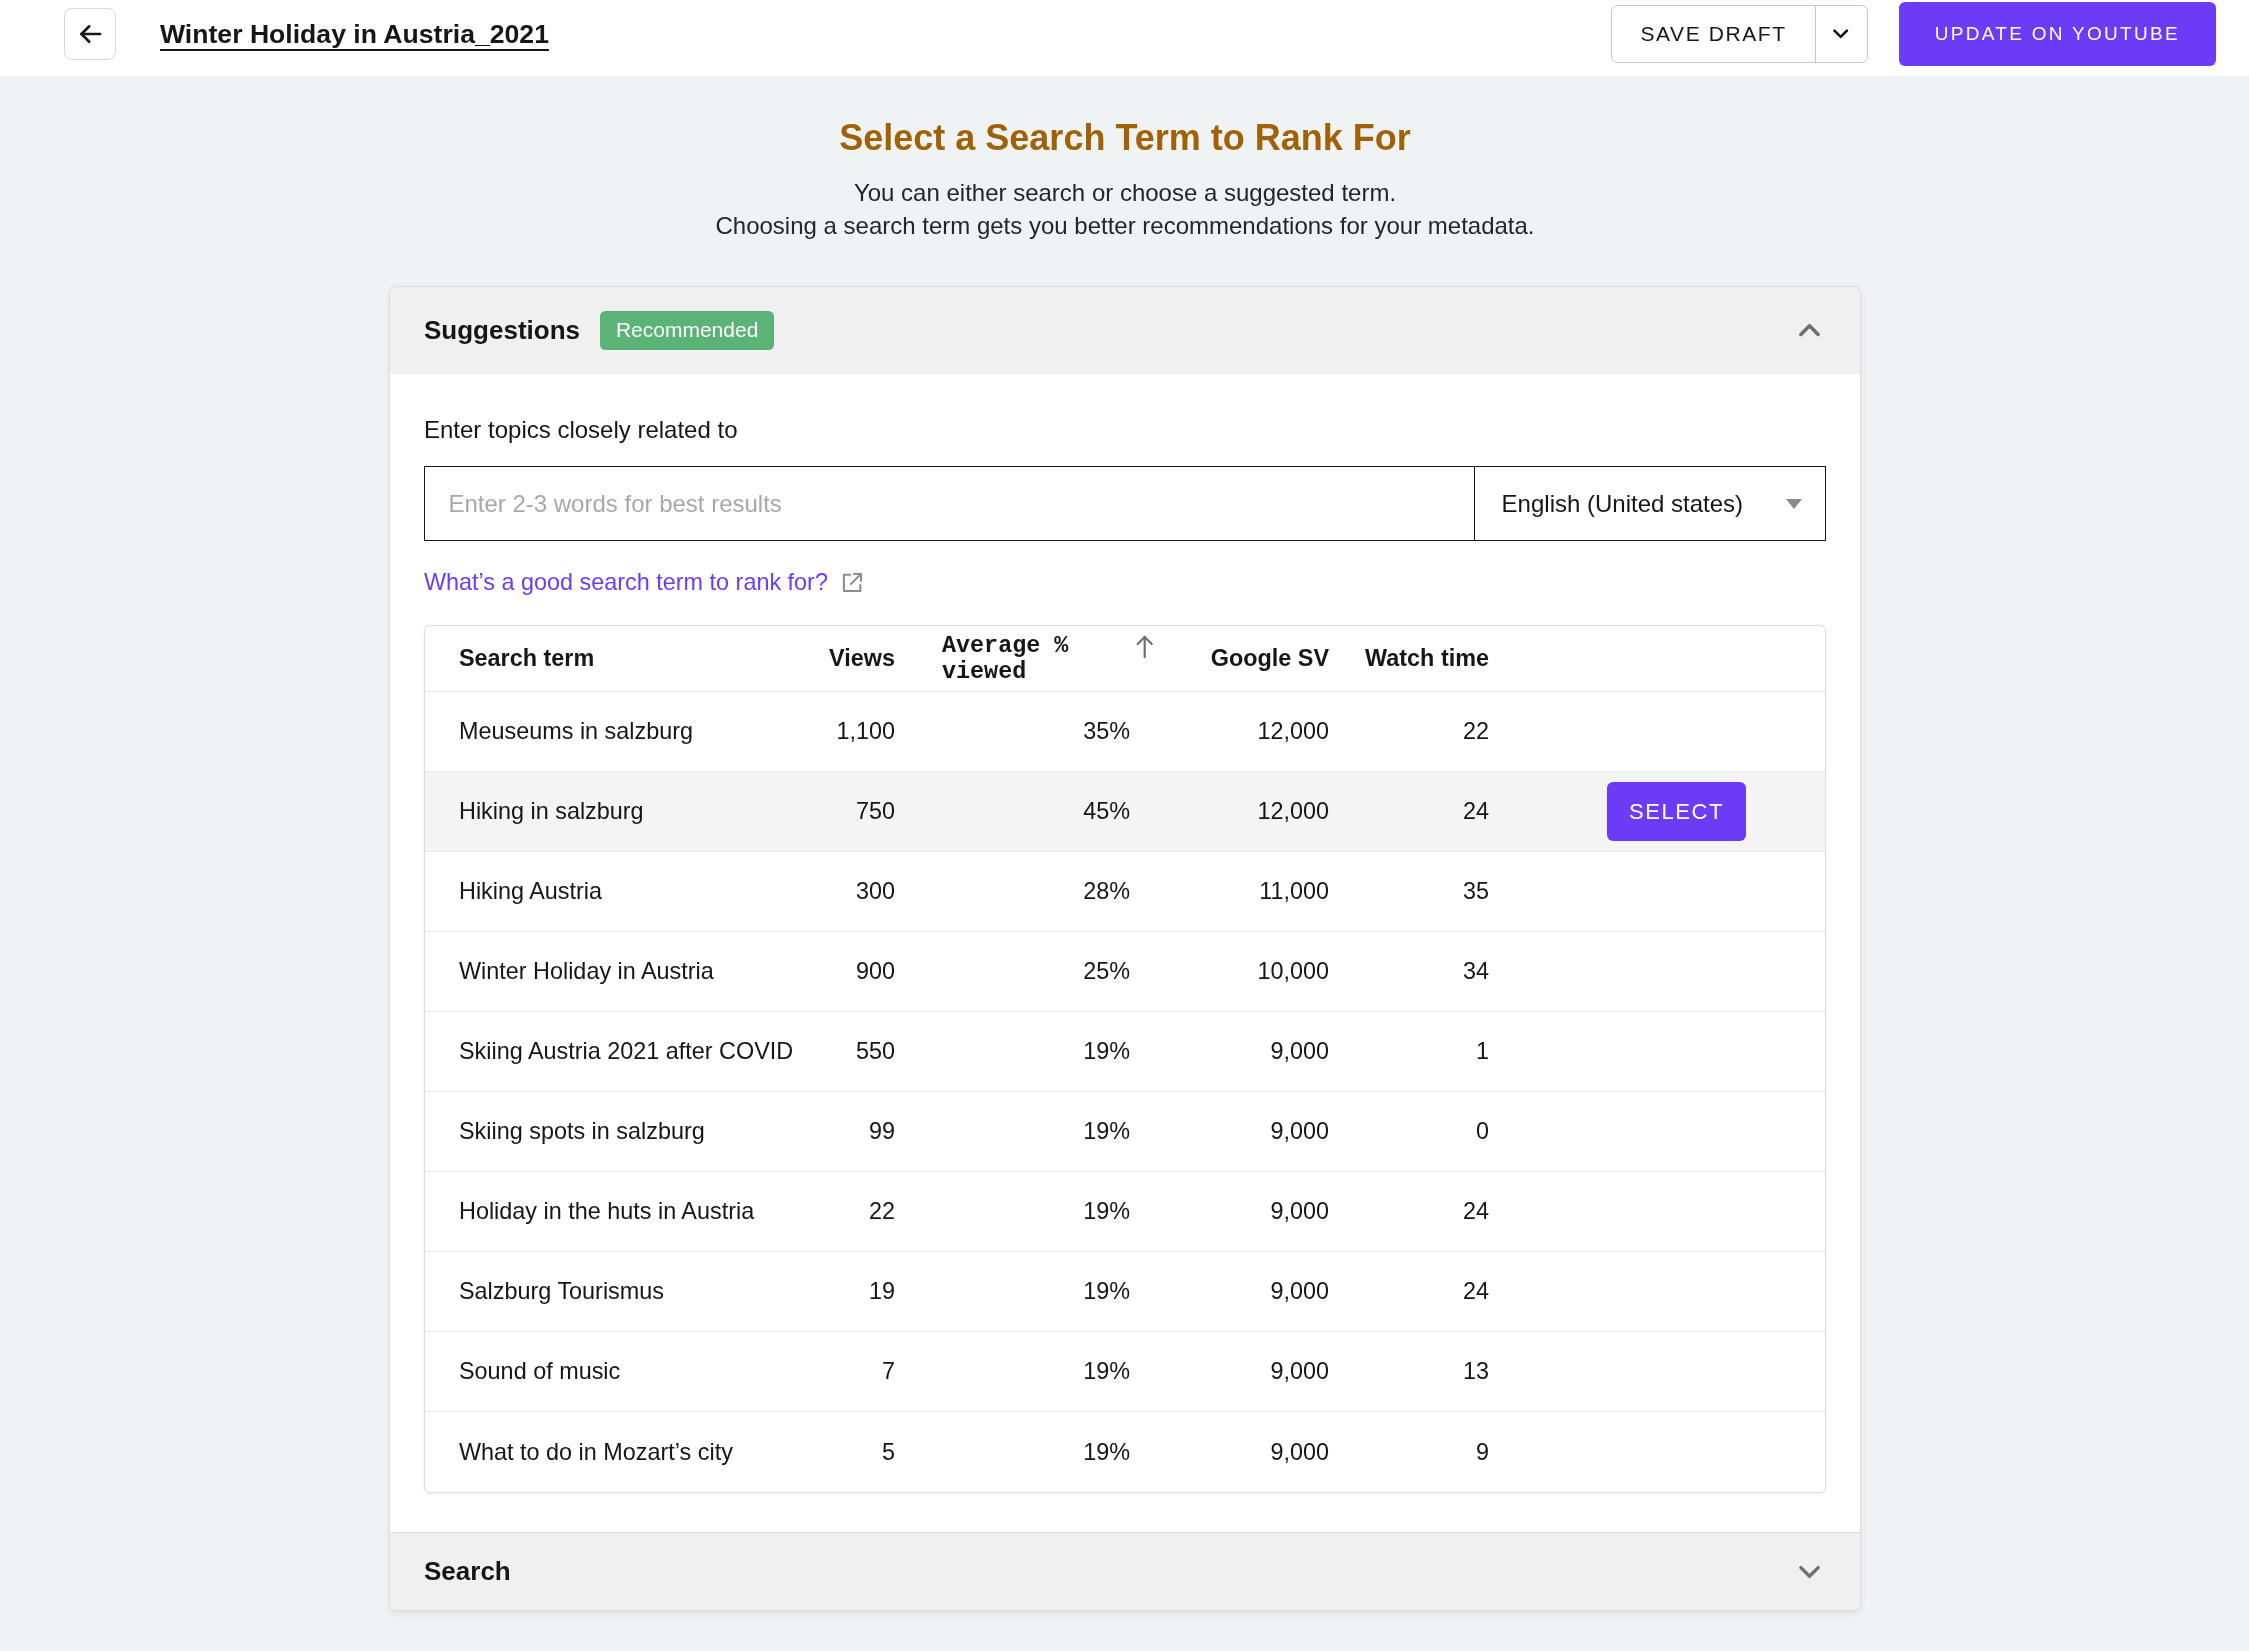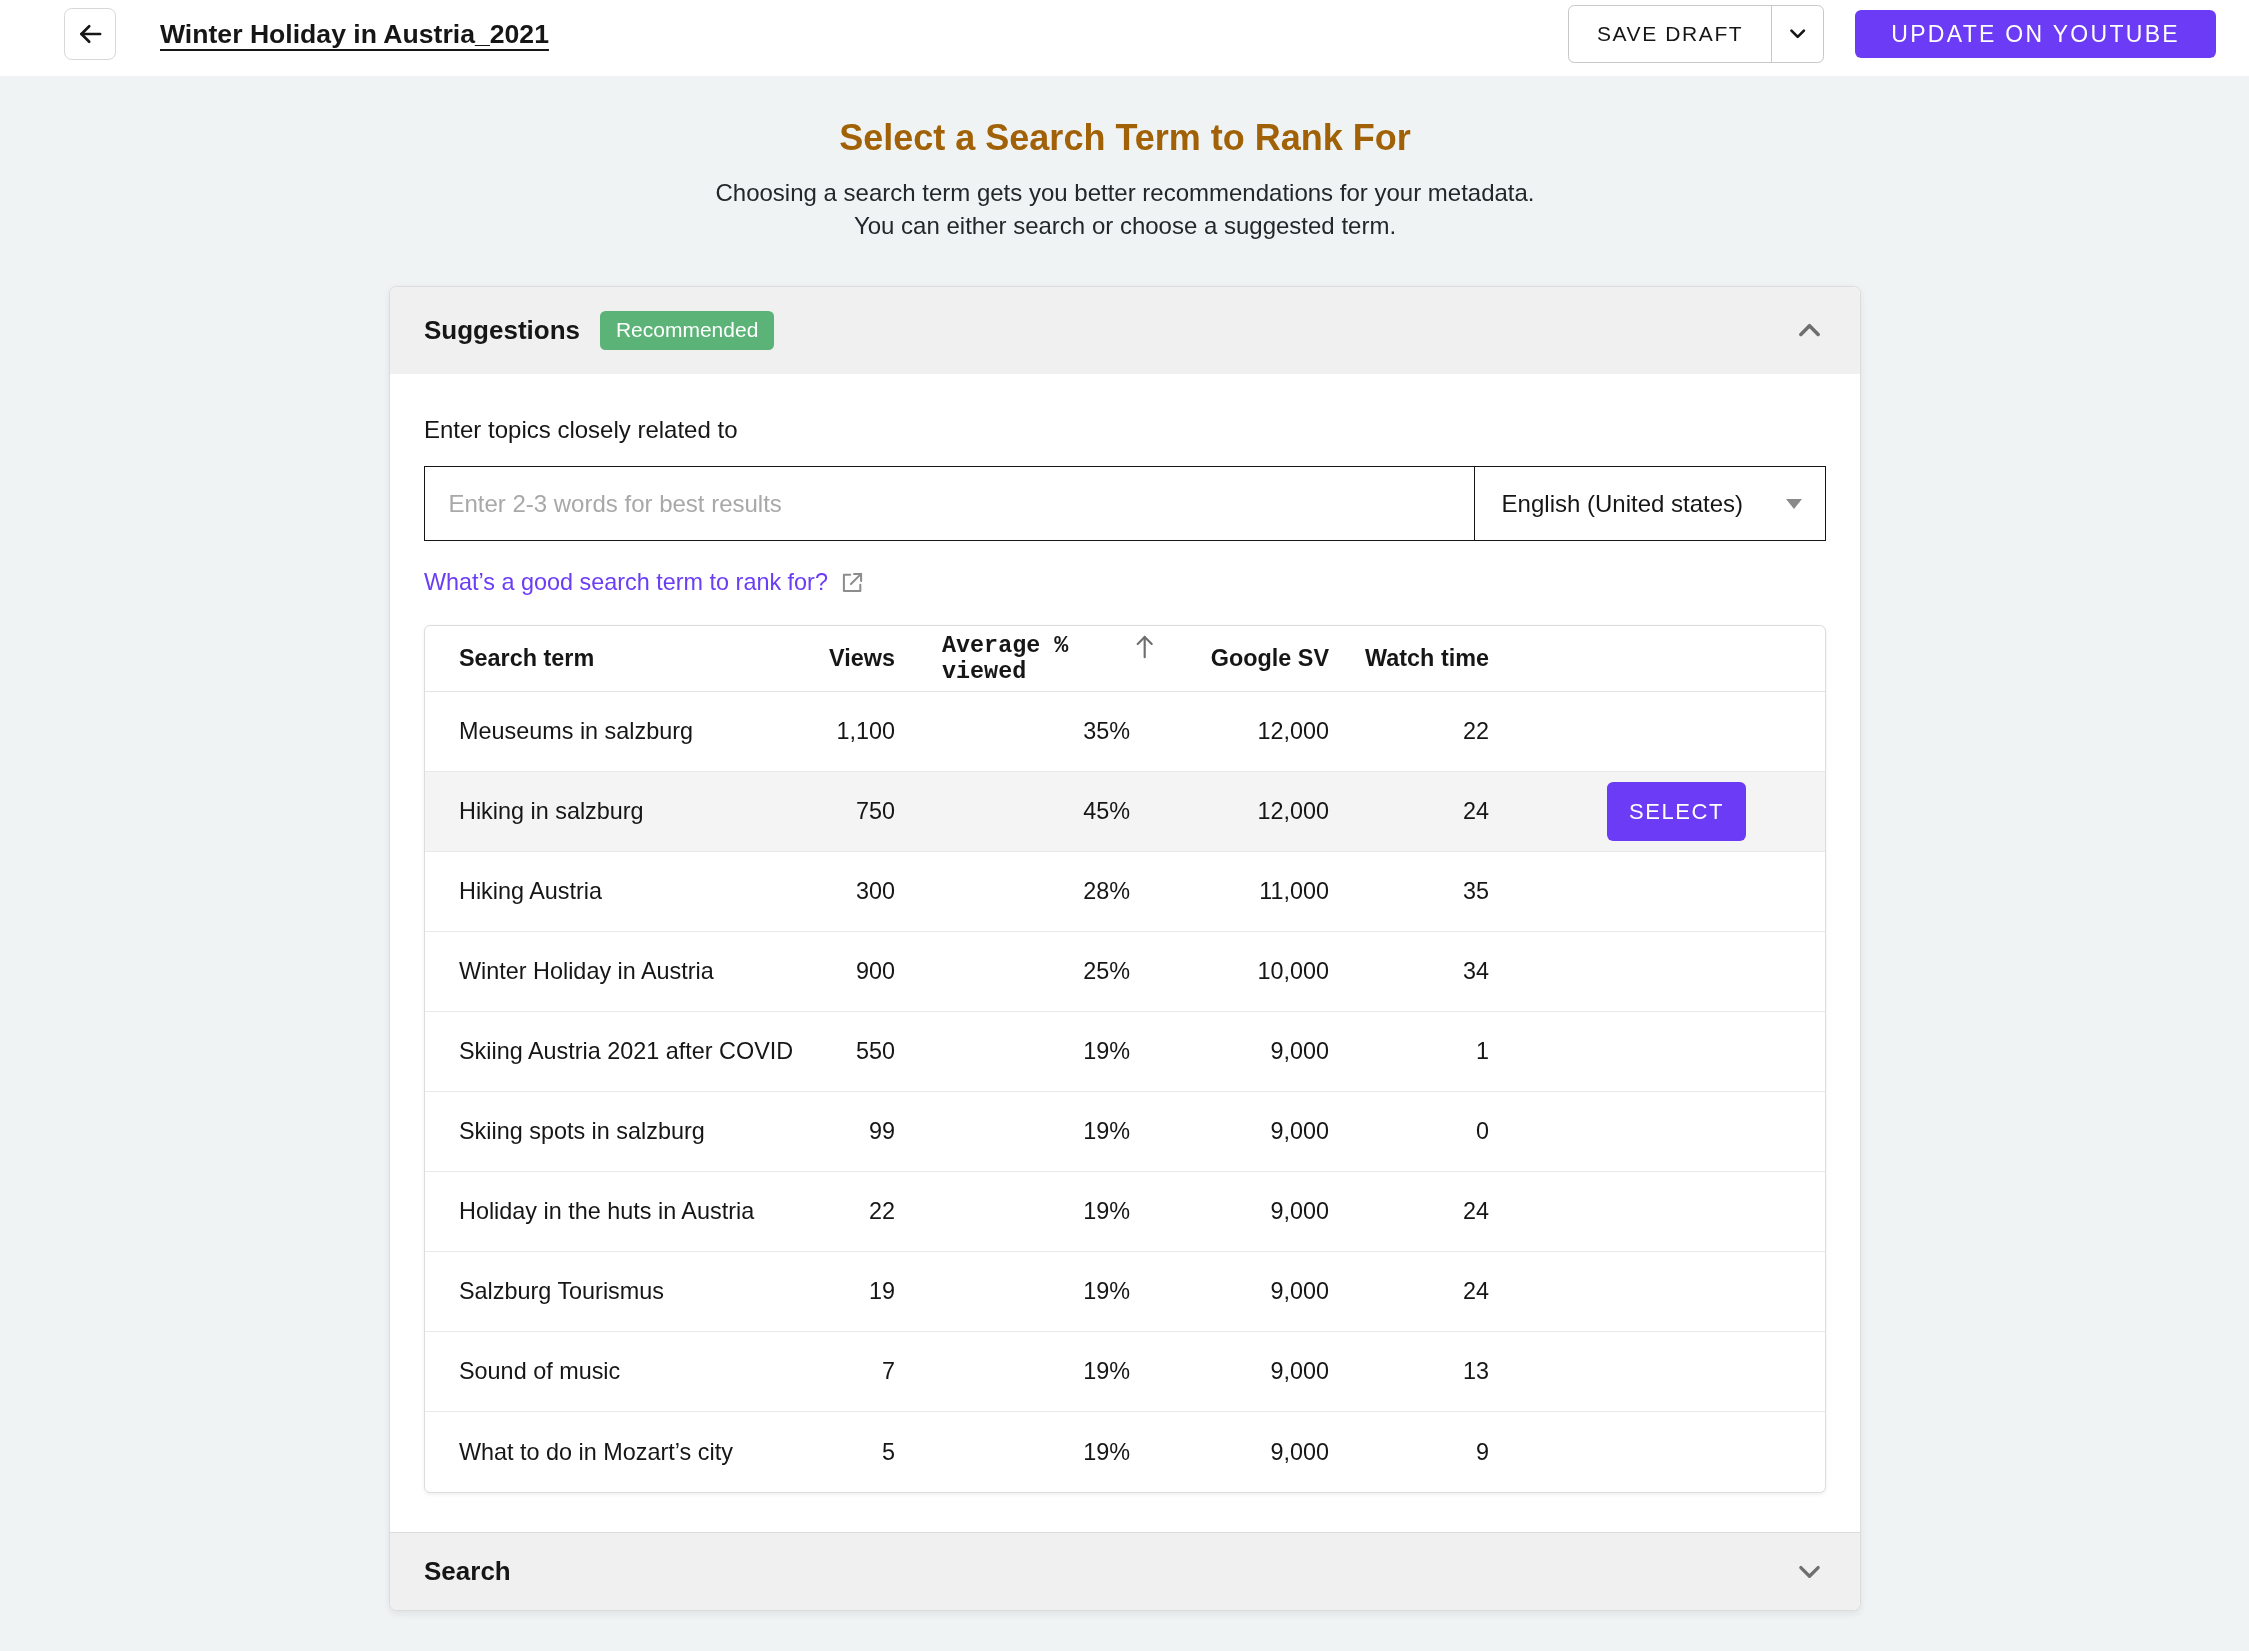--- a/index.html
+++ b/index.html
@@ -35,23 +35,23 @@
   }
   .save-main {
     display:flex; align-items:center; padding:0 28px;
     font-size:21px; font-weight:500; letter-spacing:1.6px; cursor:pointer; white-space:nowrap;
   }
   .save-caret {
     width:52px; border-left:1.6px solid #c8c8c8;
     display:flex; align-items:center; justify-content:center; cursor:pointer;
   }
   .update-btn {
-    height:48px; margin-left:31px; padding:0 36px;
+    height:64px; margin-left:31px; padding:0 36px;
     background:#6c3bf5; color:#fff; border:none; border-radius:6.2px;
-    font-size:23px; font-weight:500; letter-spacing:2.3px;
+    font-size:19px; font-weight:500; letter-spacing:2.3px;
     display:flex; align-items:center; cursor:pointer; white-space:nowrap;
     font-family:inherit;
   }
 
   
   .hero { text-align:center; padding-top:41px; }
   .hero h1 { font-size:36px; font-weight:700; color:#a16207; margin-bottom:17px; }
   .hero .sub { font-size:24px; line-height:33px; color:#21272a; }
 
   
@@ -164,22 +164,22 @@
         </svg>
       </span>
     </div>
   </div>
   <button class="update-btn">UPDATE ON YOUTUBE</button>
 </header>
 
 <section class="hero">
   <h1>Select a Search Term to Rank For</h1>
   <div class="sub">
+    <div>You can either search or choose a suggested term.</div>
     <div>Choosing a search term gets you better recommendations for your metadata.</div>
-    <div>You can either search or choose a suggested term.</div>
   </div>
 
   <div class="card" style="text-align:left;">
 
     <div class="sec-head">
       <span class="sec-title">Suggestions</span>
       <span class="badge">Recommended</span>
       <span class="head-chevron">
         <span>
           <svg width="33" height="33" viewBox="0 0 42 42" fill="none" stroke="#6f6f6f" stroke-width="4.6" stroke-linecap="round" stroke-linejoin="round">

